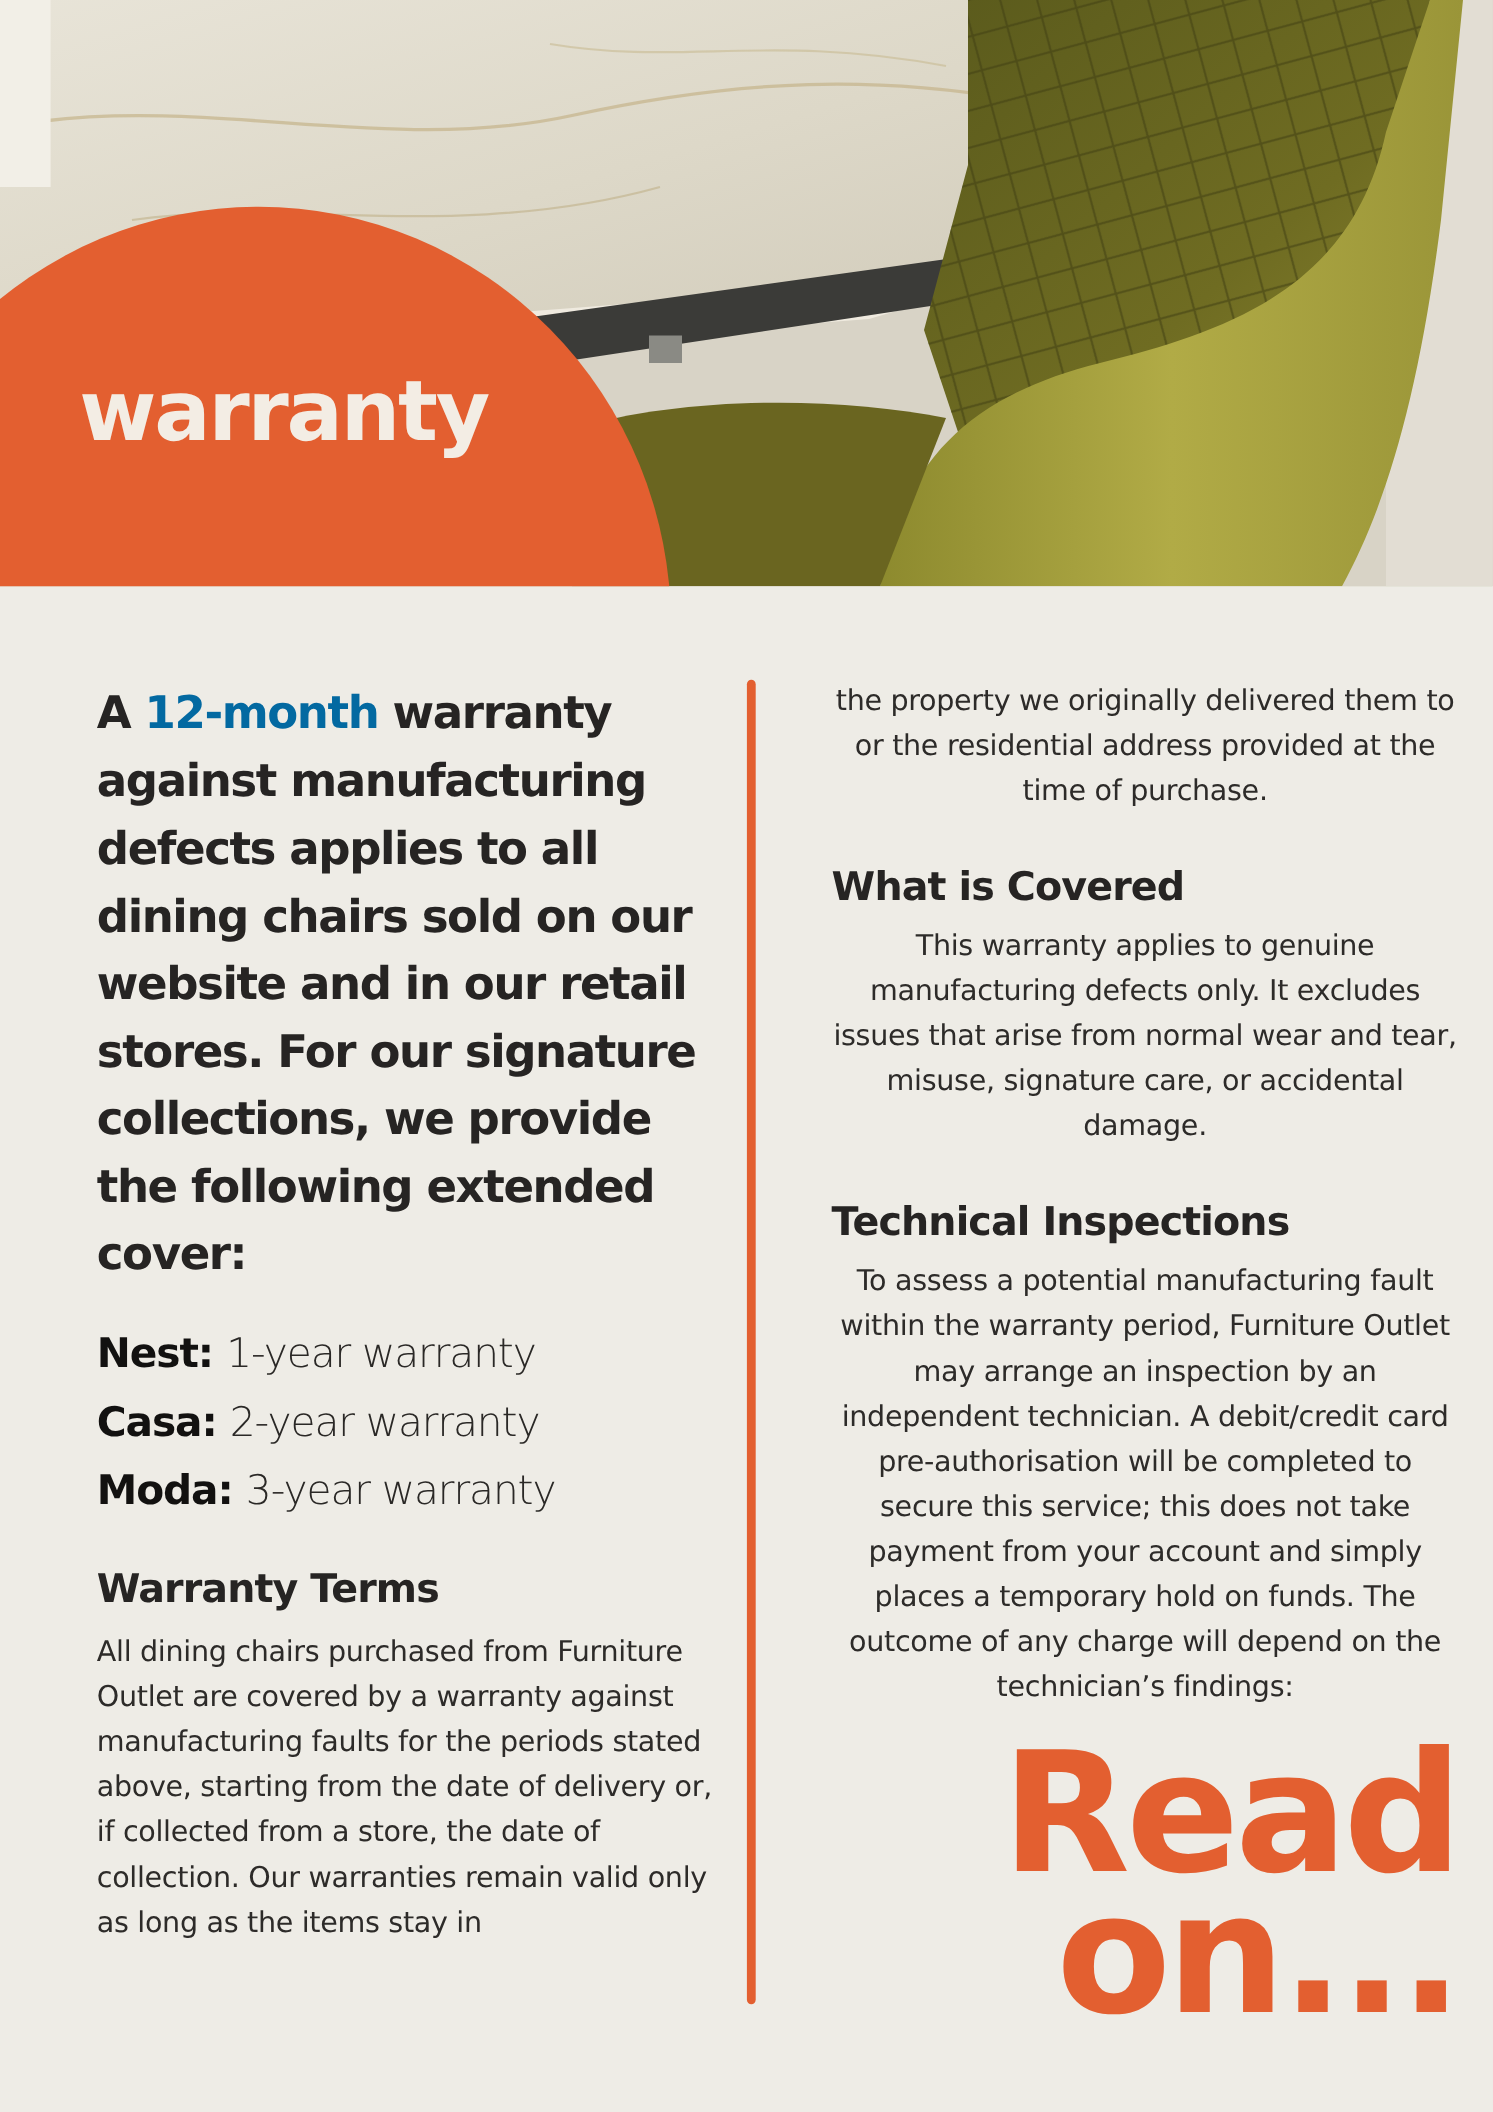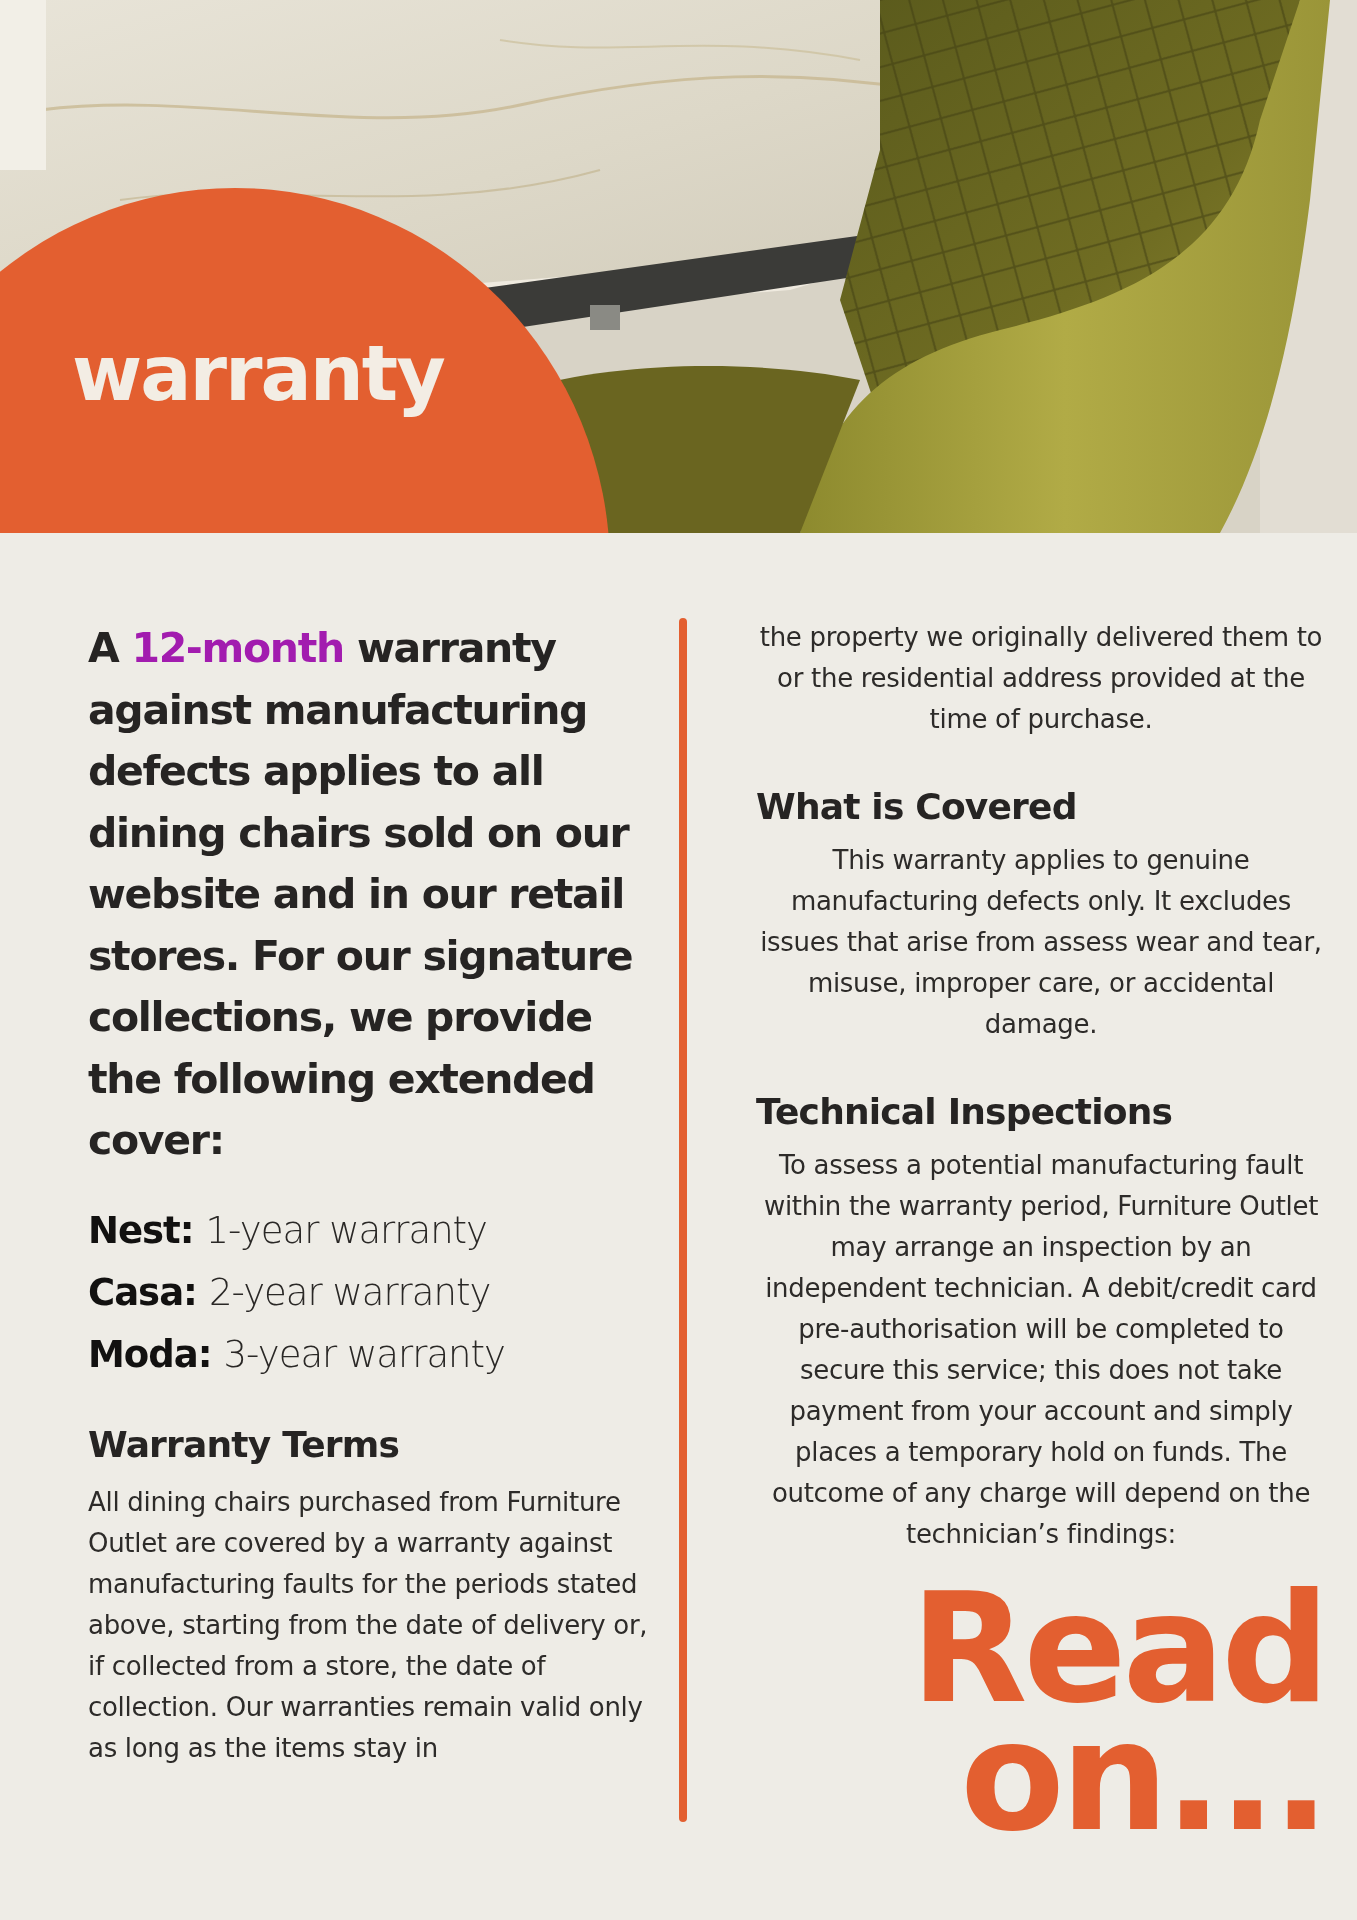--- a/index.html
+++ b/index.html
@@ -43,21 +43,21 @@
       margin-top: 6px;
     }
     
     .left {
       position: absolute; left: 88px; top: 618px; width: 560px;
     }
     .intro {
       font-size: 41px; font-weight: 700; line-height: 61.5px;
       letter-spacing: -1.3px; color: #262423;
     }
-    .intro .accent { color: #a21caf; }
+    .intro .accent { color: #0369a1; }
     .collections { margin-top: 28px; }
     .collection-row {
       font-size: 37px; line-height: 62px; letter-spacing: -1px;
       color: #2a2826;
     }
     .collection-row .name { font-weight: 700; color: #121110; margin-right: 12px; }
     .collection-row .term { font-weight: 300; }
     .section-heading {
       font-size: 36px; font-weight: 700; letter-spacing: -0.8px; color: #262423;
       line-height: 46px;
@@ -158,21 +158,21 @@
   <h2 class="section-heading">Warranty Terms</h2>
   <p class="body-text">All dining chairs purchased from Furniture Outlet are covered by a warranty against manufacturing faults for the periods stated above, starting from the date of delivery or, if collected from a store, the date of collection. Our warranties remain valid only as long as the items stay in</p>
 </section>
 
 <div class="divider"></div>
 
 <section class="right">
   <p class="body-text" style="margin-top:0">the property we originally delivered them to or the residential address provided at the time of purchase.</p>
 
   <h2 class="section-heading">What is Covered</h2>
-  <p class="body-text">This warranty applies to genuine manufacturing defects only. It excludes issues that arise from assess wear and tear, misuse, improper care, or accidental damage.</p>
+  <p class="body-text">This warranty applies to genuine manufacturing defects only. It excludes issues that arise from normal wear and tear, misuse, signature care, or accidental damage.</p>
 
   <h2 class="section-heading">Technical Inspections</h2>
   <p class="body-text">To assess a potential manufacturing fault within the warranty period, Furniture Outlet may arrange an inspection by an independent technician. A debit/credit card pre-authorisation will be completed to secure this service; this does not take payment from your account and simply places a temporary hold on funds. The outcome of any charge will depend on the technician’s findings:</p>
 
   <div class="read-on">
     <div>Read</div>
     <div>on...</div>
   </div>
 </section>
 

